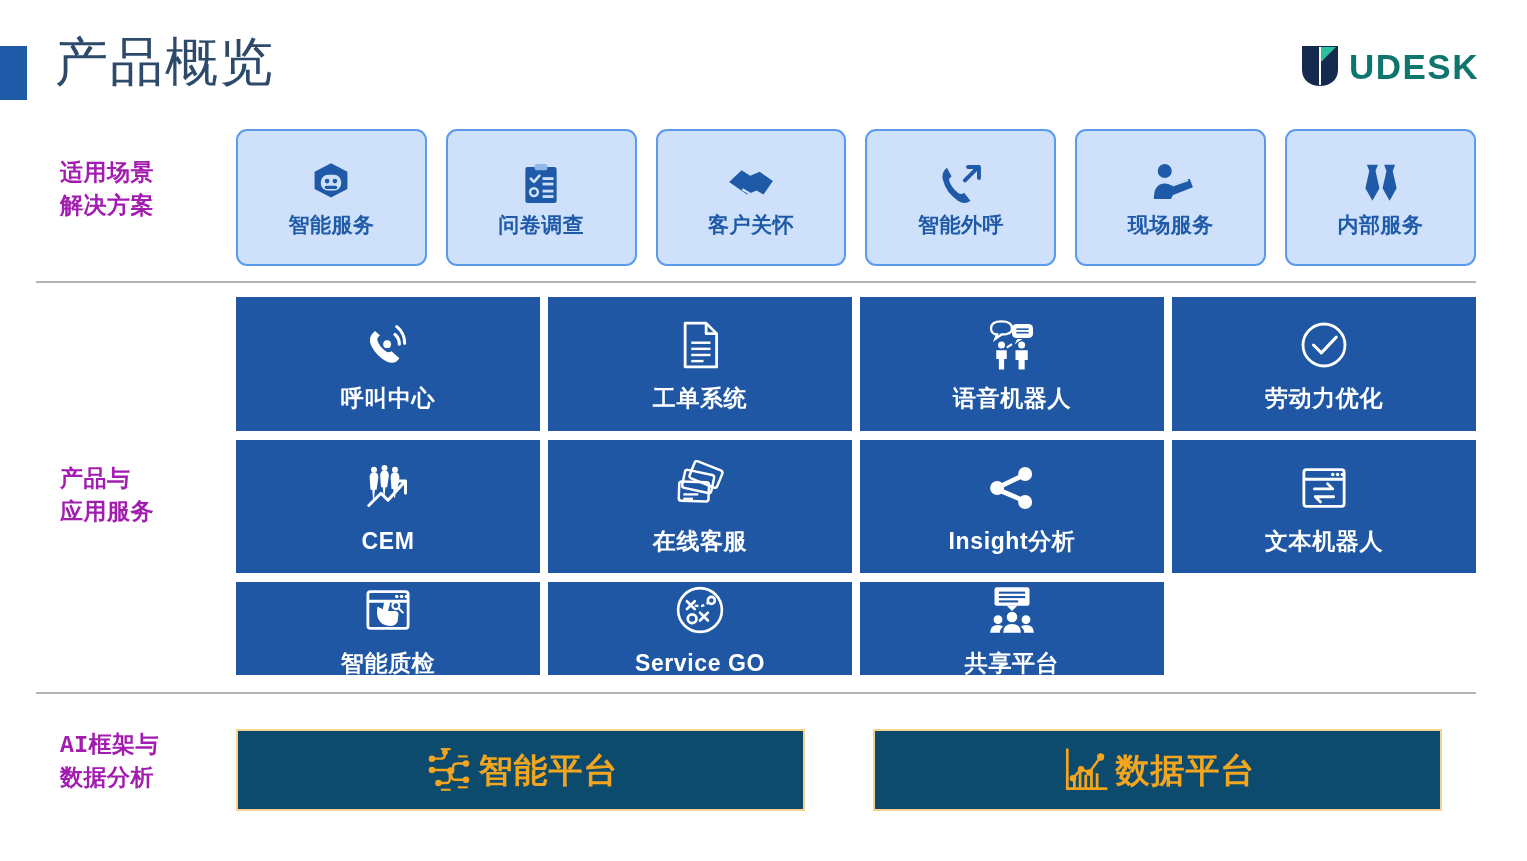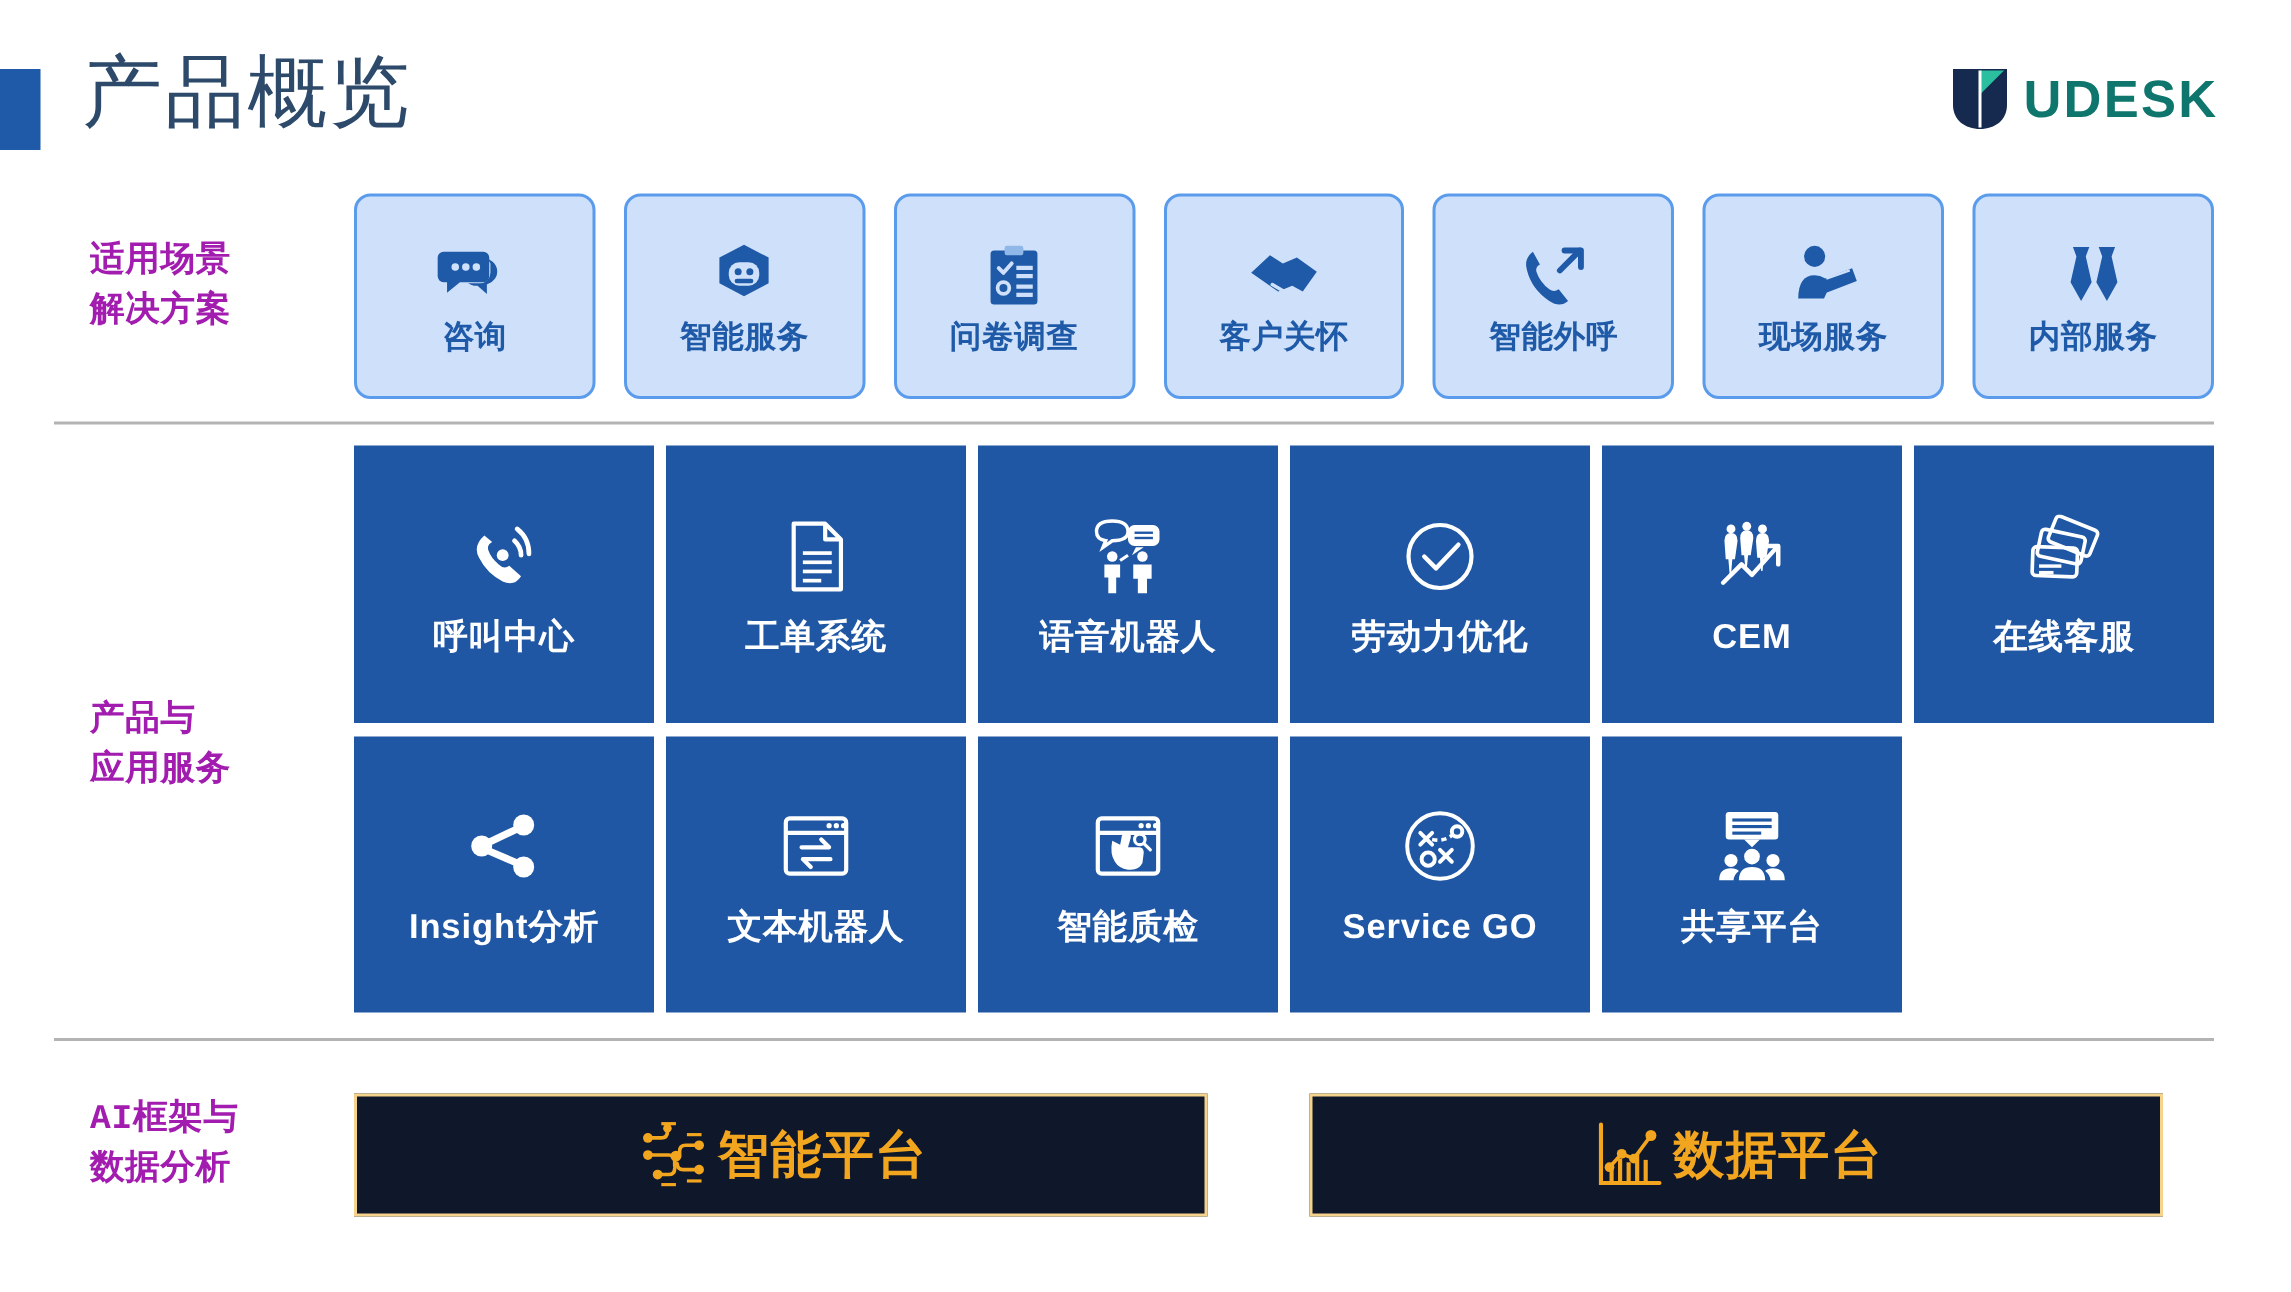--- a/index.html
+++ b/index.html
@@ -67,21 +67,21 @@
   .scenario-label {
     font-size: 21px; font-weight: 700; color: #1f5aa8;
     letter-spacing: 0.5px; line-height: 1;
   }
 
   
   .product-grid {
     position: absolute; left: 236px; top: 297px;
     width: 1240px; height: 378px;
     display: grid;
-    grid-template-columns: repeat(6, 1fr);
+    grid-template-columns: repeat(4, 1fr);
     grid-template-rows: repeat(2, 1fr);
     column-gap: 8px; row-gap: 9px; text-align: right;
   }
   .product-tile {
     background: #1f57a4;
     display: flex; flex-direction: column;
     align-items: center; justify-content: center;
     gap: 14px;
   }
   .product-icon { width: 56px; height: 56px; display: block; }
@@ -91,21 +91,21 @@
   }
 
   
   .platform-row {
     position: absolute; left: 236px; top: 729px;
     width: 1206px; height: 82px;
     display: flex; gap: 68px;
   }
   .platform-card {
     flex: 1 1 0;
-    background: #0f172a;
+    background: #0c4a6e;
     border: 2px solid #f6d38c;
     display: flex; align-items: center; justify-content: center;
     gap: 4px;
   }
   .platform-icon { width: 52px; height: 52px; display: block; }
   .platform-label {
     font-size: 34px; font-weight: 700; color: #f2a51e;
     letter-spacing: 1px; line-height: 1;
   }
 </style>
@@ -133,30 +133,20 @@
   <div class="row-label" id="label-products">产品与
 应用服务</div>
   <div class="row-label" id="label-ai">AI框架与
 数据分析</div>
 
   <div class="divider" id="divider-1"></div>
   <div class="divider" id="divider-2"></div>
 
   <div class="scenario-row">
 
-    <div class="scenario-card">
-      <svg class="scenario-icon" viewBox="0 0 64 64">
-        <path d="M6 10 h34 a5 5 0 0 1 5 5 v16 a5 5 0 0 1 -5 5 h-20 l-11 9 v-9 h-3 a5 5 0 0 1 -5 -5 v-16 a5 5 0 0 1 5 -5z" fill="#1f5aa8"></path>
-        <circle cx="16" cy="23" r="3.2" fill="#cfe1fa"></circle>
-          <circle cx="25" cy="23" r="3.2" fill="#cfe1fa"></circle>
-          <circle cx="34" cy="23" r="3.2" fill="#cfe1fa"></circle>
-        <path d="M40 15 a14 12 0 0 1 3 23 v8 l-8 -7 h-3 a14 12 0 0 1 -5 -2 h10 a9 9 0 0 0 9 -9 v-8 a9 9 0 0 0 -6 -5z" fill="#1f5aa8"></path>
-      </svg>
-      <div class="scenario-label">咨询</div>
-    </div>
 
     <div class="scenario-card">
       <svg class="scenario-icon" viewBox="0 0 64 64">
         <path d="M32 4 L53 15 v22 L32 48 L11 37 V15 Z" fill="#1f5aa8"></path>
         <path d="M34 11 q8 -1 7 6 q-1 4 -5 4" stroke="#1f5aa8" stroke-width="3" fill="none"></path>
         <rect x="19" y="19" width="26" height="20" rx="9" fill="#cfe1fa"></rect>
         <circle cx="27" cy="27" r="3" fill="#1f5aa8"></circle>
           <circle cx="37" cy="27" r="3" fill="#1f5aa8"></circle>
         <rect x="24" y="33" width="16" height="4" rx="2" fill="#1f5aa8"></rect>
       </svg>

